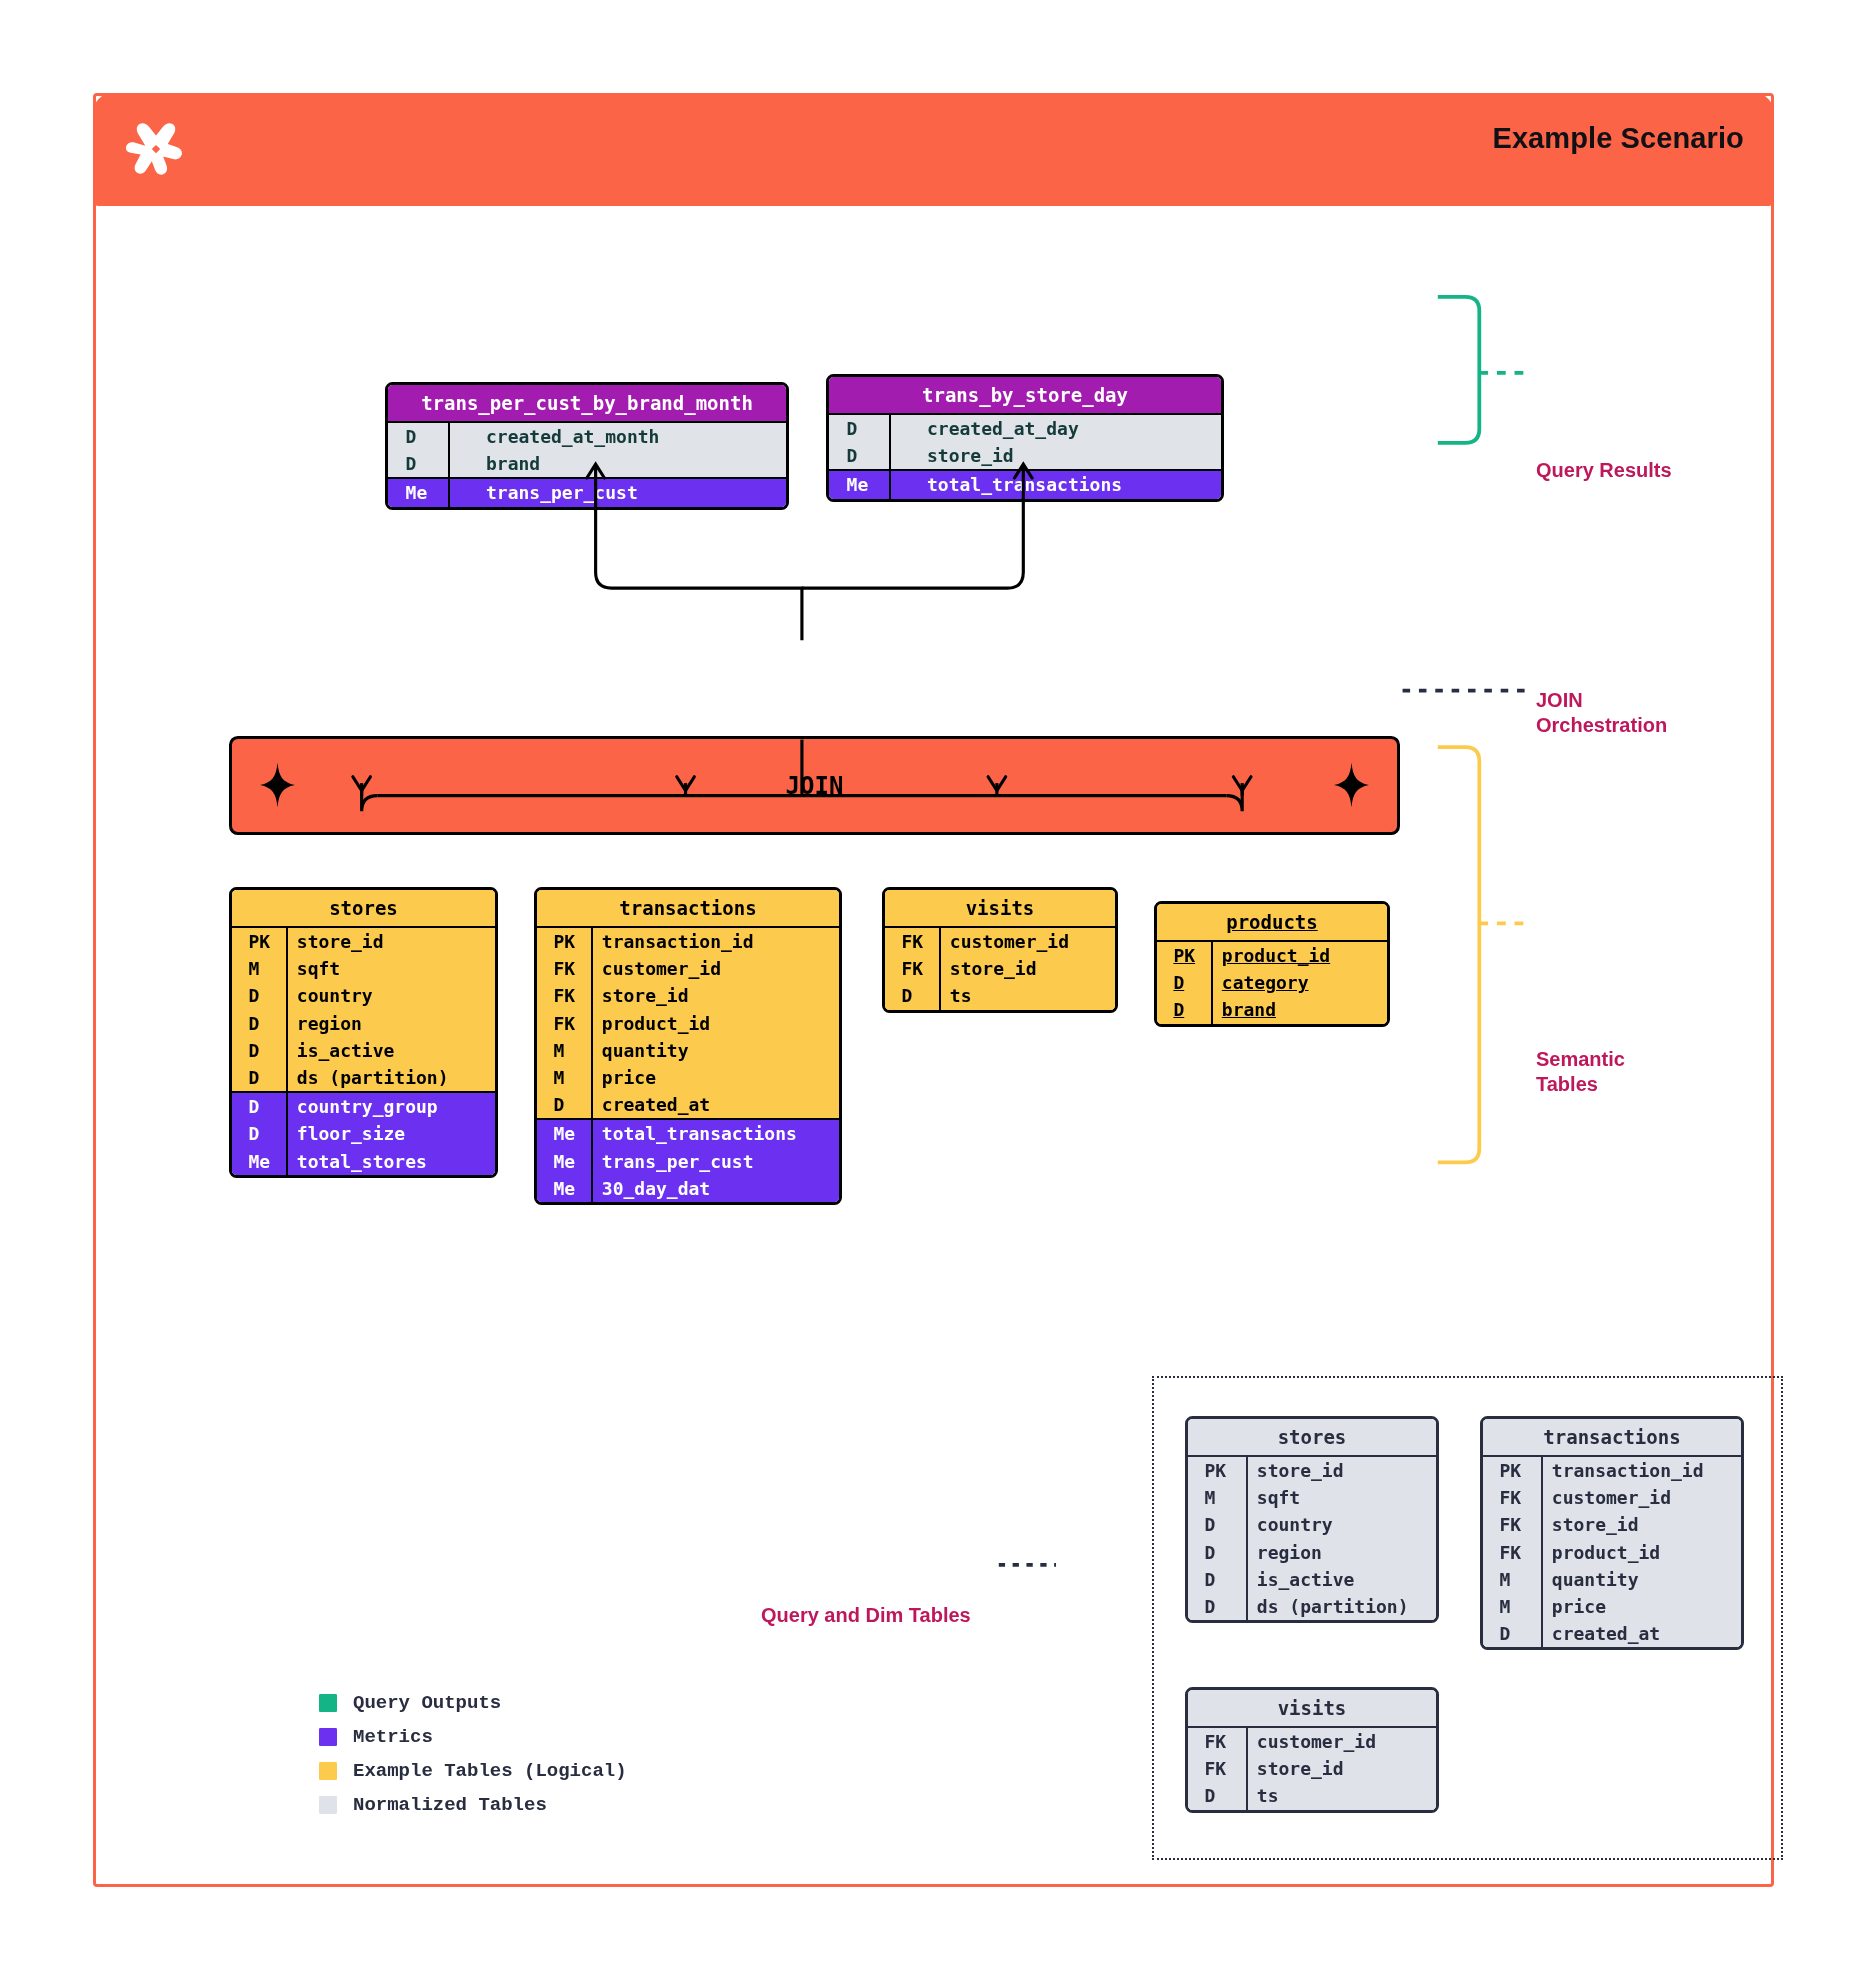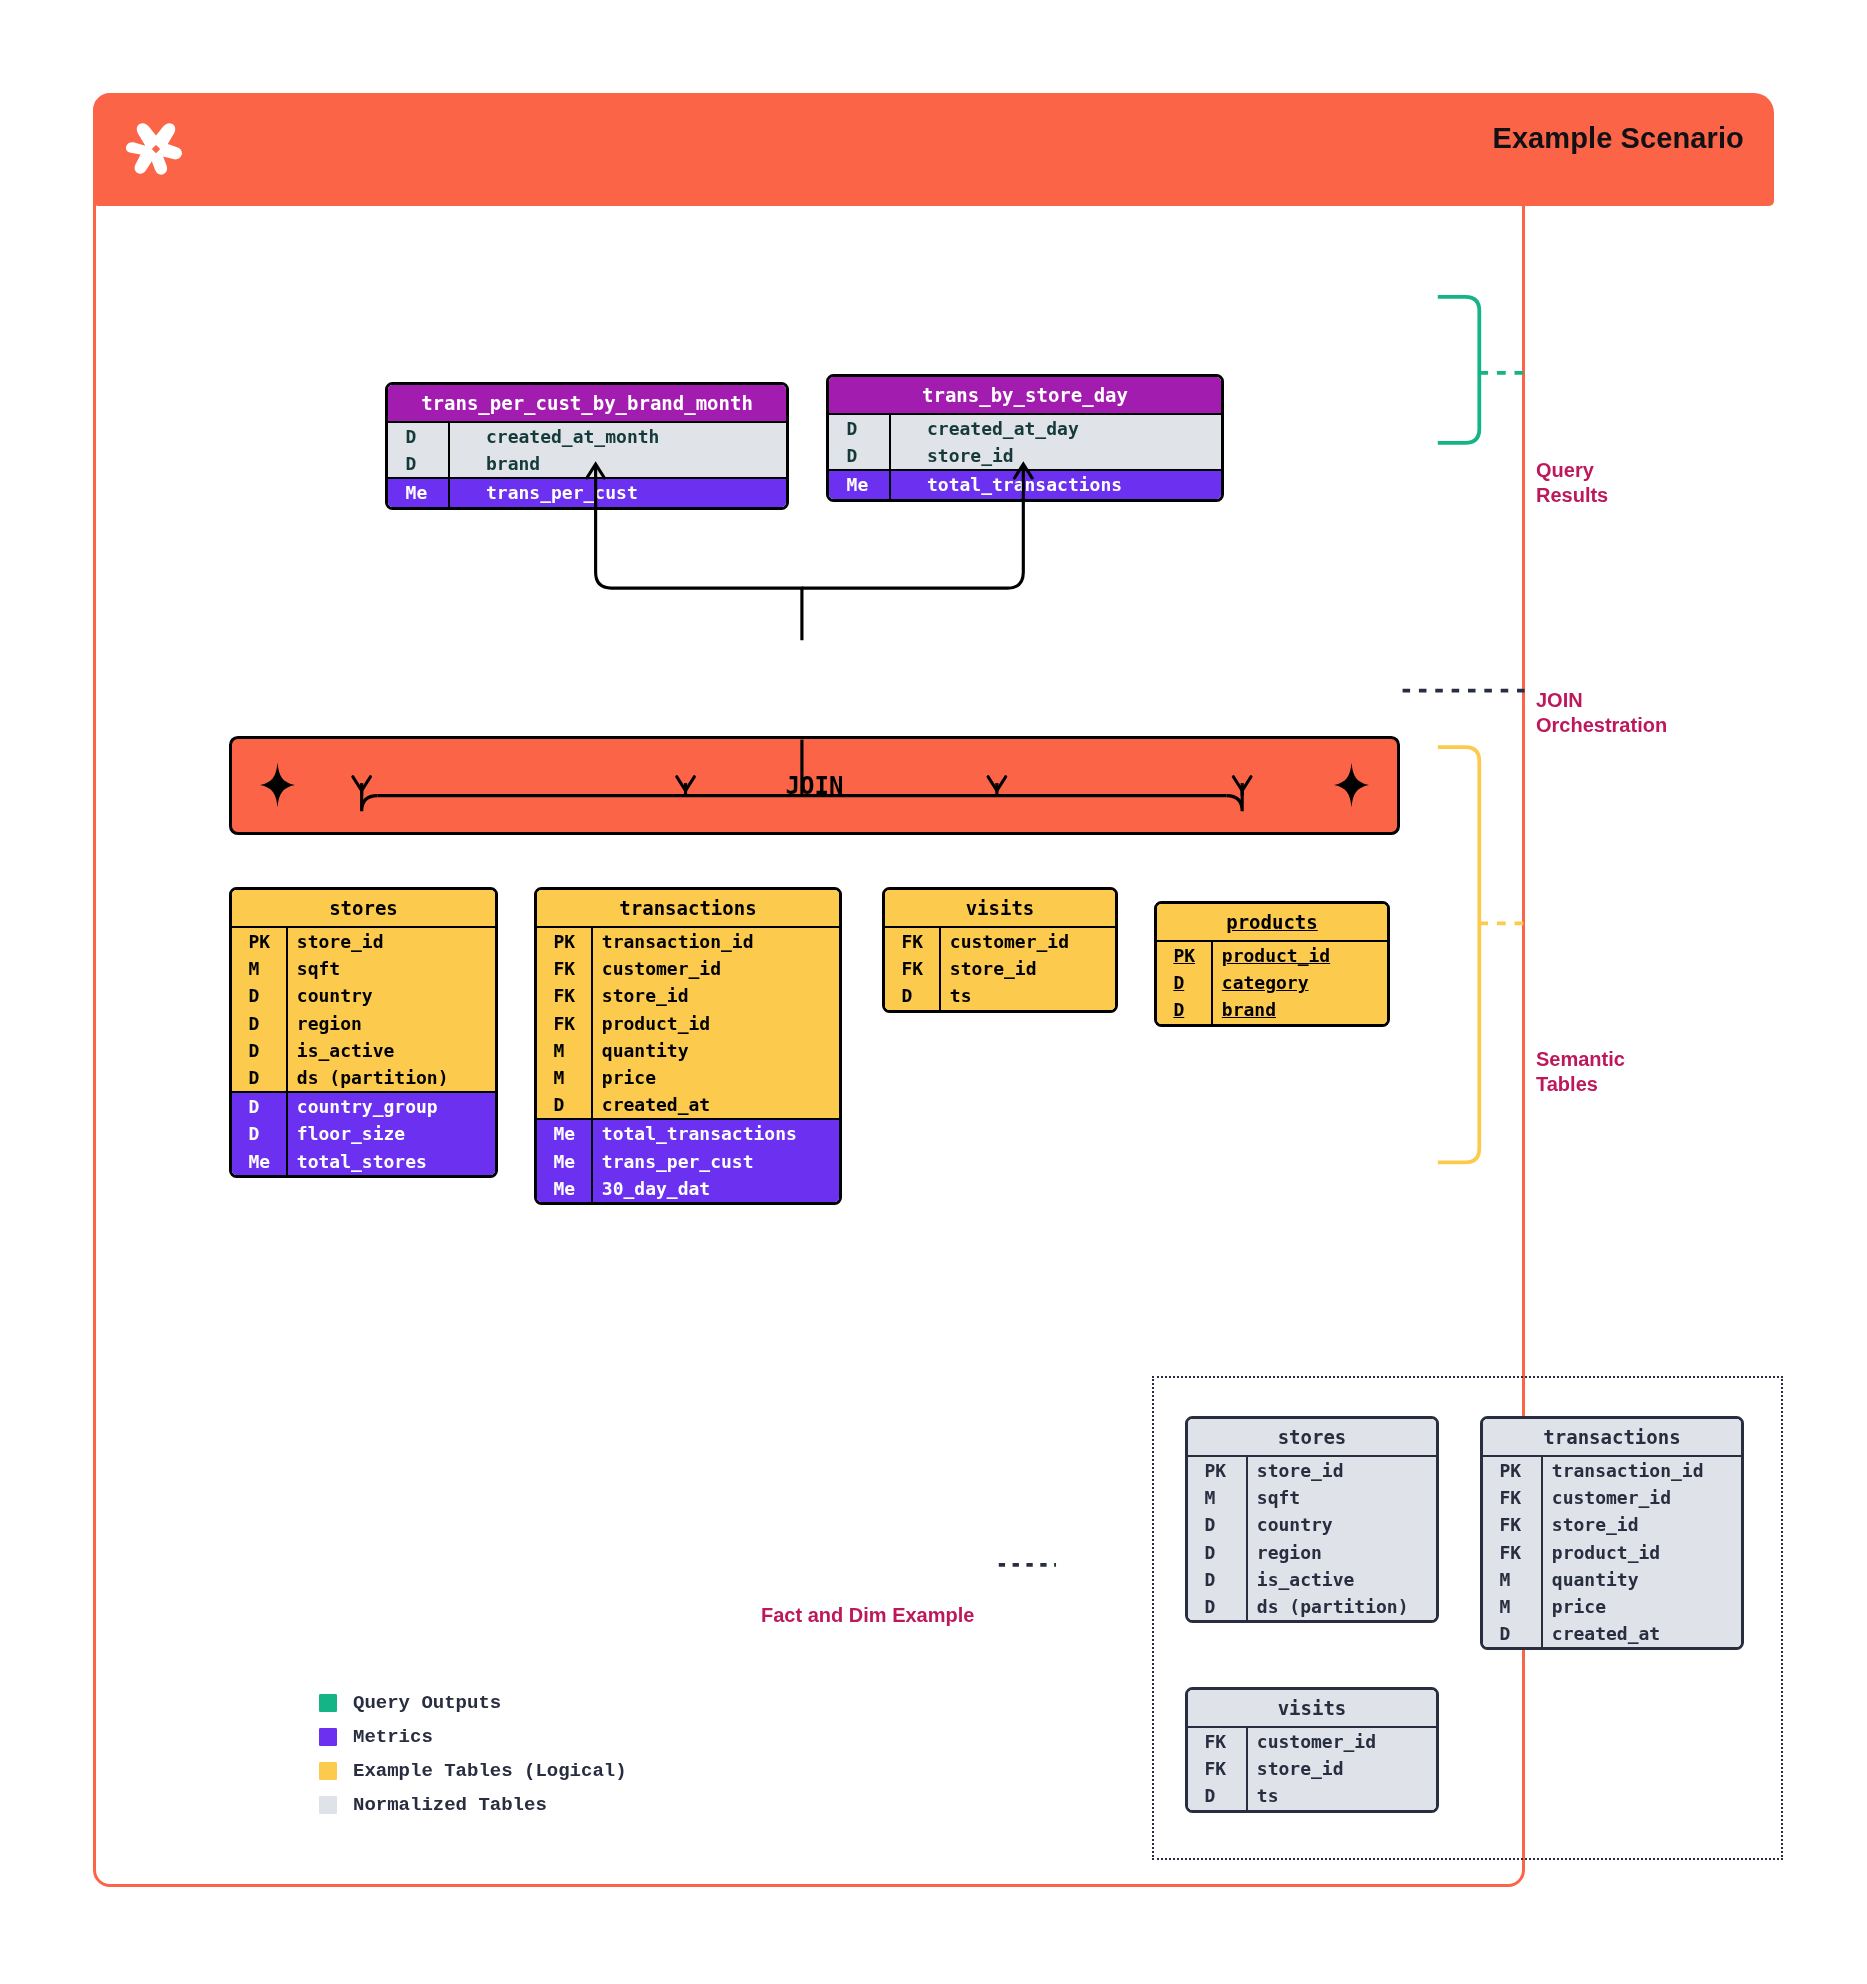--- a/index.html
+++ b/index.html
@@ -7,23 +7,23 @@
   body {
     width:1868px; height:1985px;
     background:#ffffff;
     font-family:"Liberation Sans", sans-serif;
     position:relative;
     overflow:hidden;
   }
   
   #card {
     position:absolute; left:93px; top:93px;
-    width:1432px; height:1794px;
+    width:1681px; height:1794px;
     border:3.1px solid #fc6448;
-    border-radius:17px;
+    border-radius:4px;
     background:#fff;
   }
   #titlebar {
     position:absolute; left:-3.1px; top:-3.1px;
     width:1681px; height:113px;
     background:#fc6448;
     border-radius:20px 20px 5px 5px;
   }
   #logo { position:absolute; left:33px; top:26.4px; width:60px; height:60px; }
   #apptitle {
@@ -414,21 +414,21 @@
   <div class="anno" style="left:1440px; top:592px;">
     <div>JOIN</div>
     <div>Orchestration</div>
   </div>
 
   <div class="anno" style="left:1440px; top:939px;margin-top:12px;">
     <div>Semantic</div>
     <div>Tables</div>
   </div>
 
-  <div class="anno" style="left:665px; top:1507px;">Fact and Dim Example</div>
+  <div class="anno" style="left:665px; top:1507px;">Query and Dim Tables</div>
 
   <div id="legend">
     <div class="lg">
       <span class="sw" style="background:#14b486;"></span>
       <span class="lgtxt">Query Outputs</span>
     </div>
     <div class="lg">
       <span class="sw" style="background:#6b30f0;"></span>
       <span class="lgtxt">Metrics</span>
     </div>

